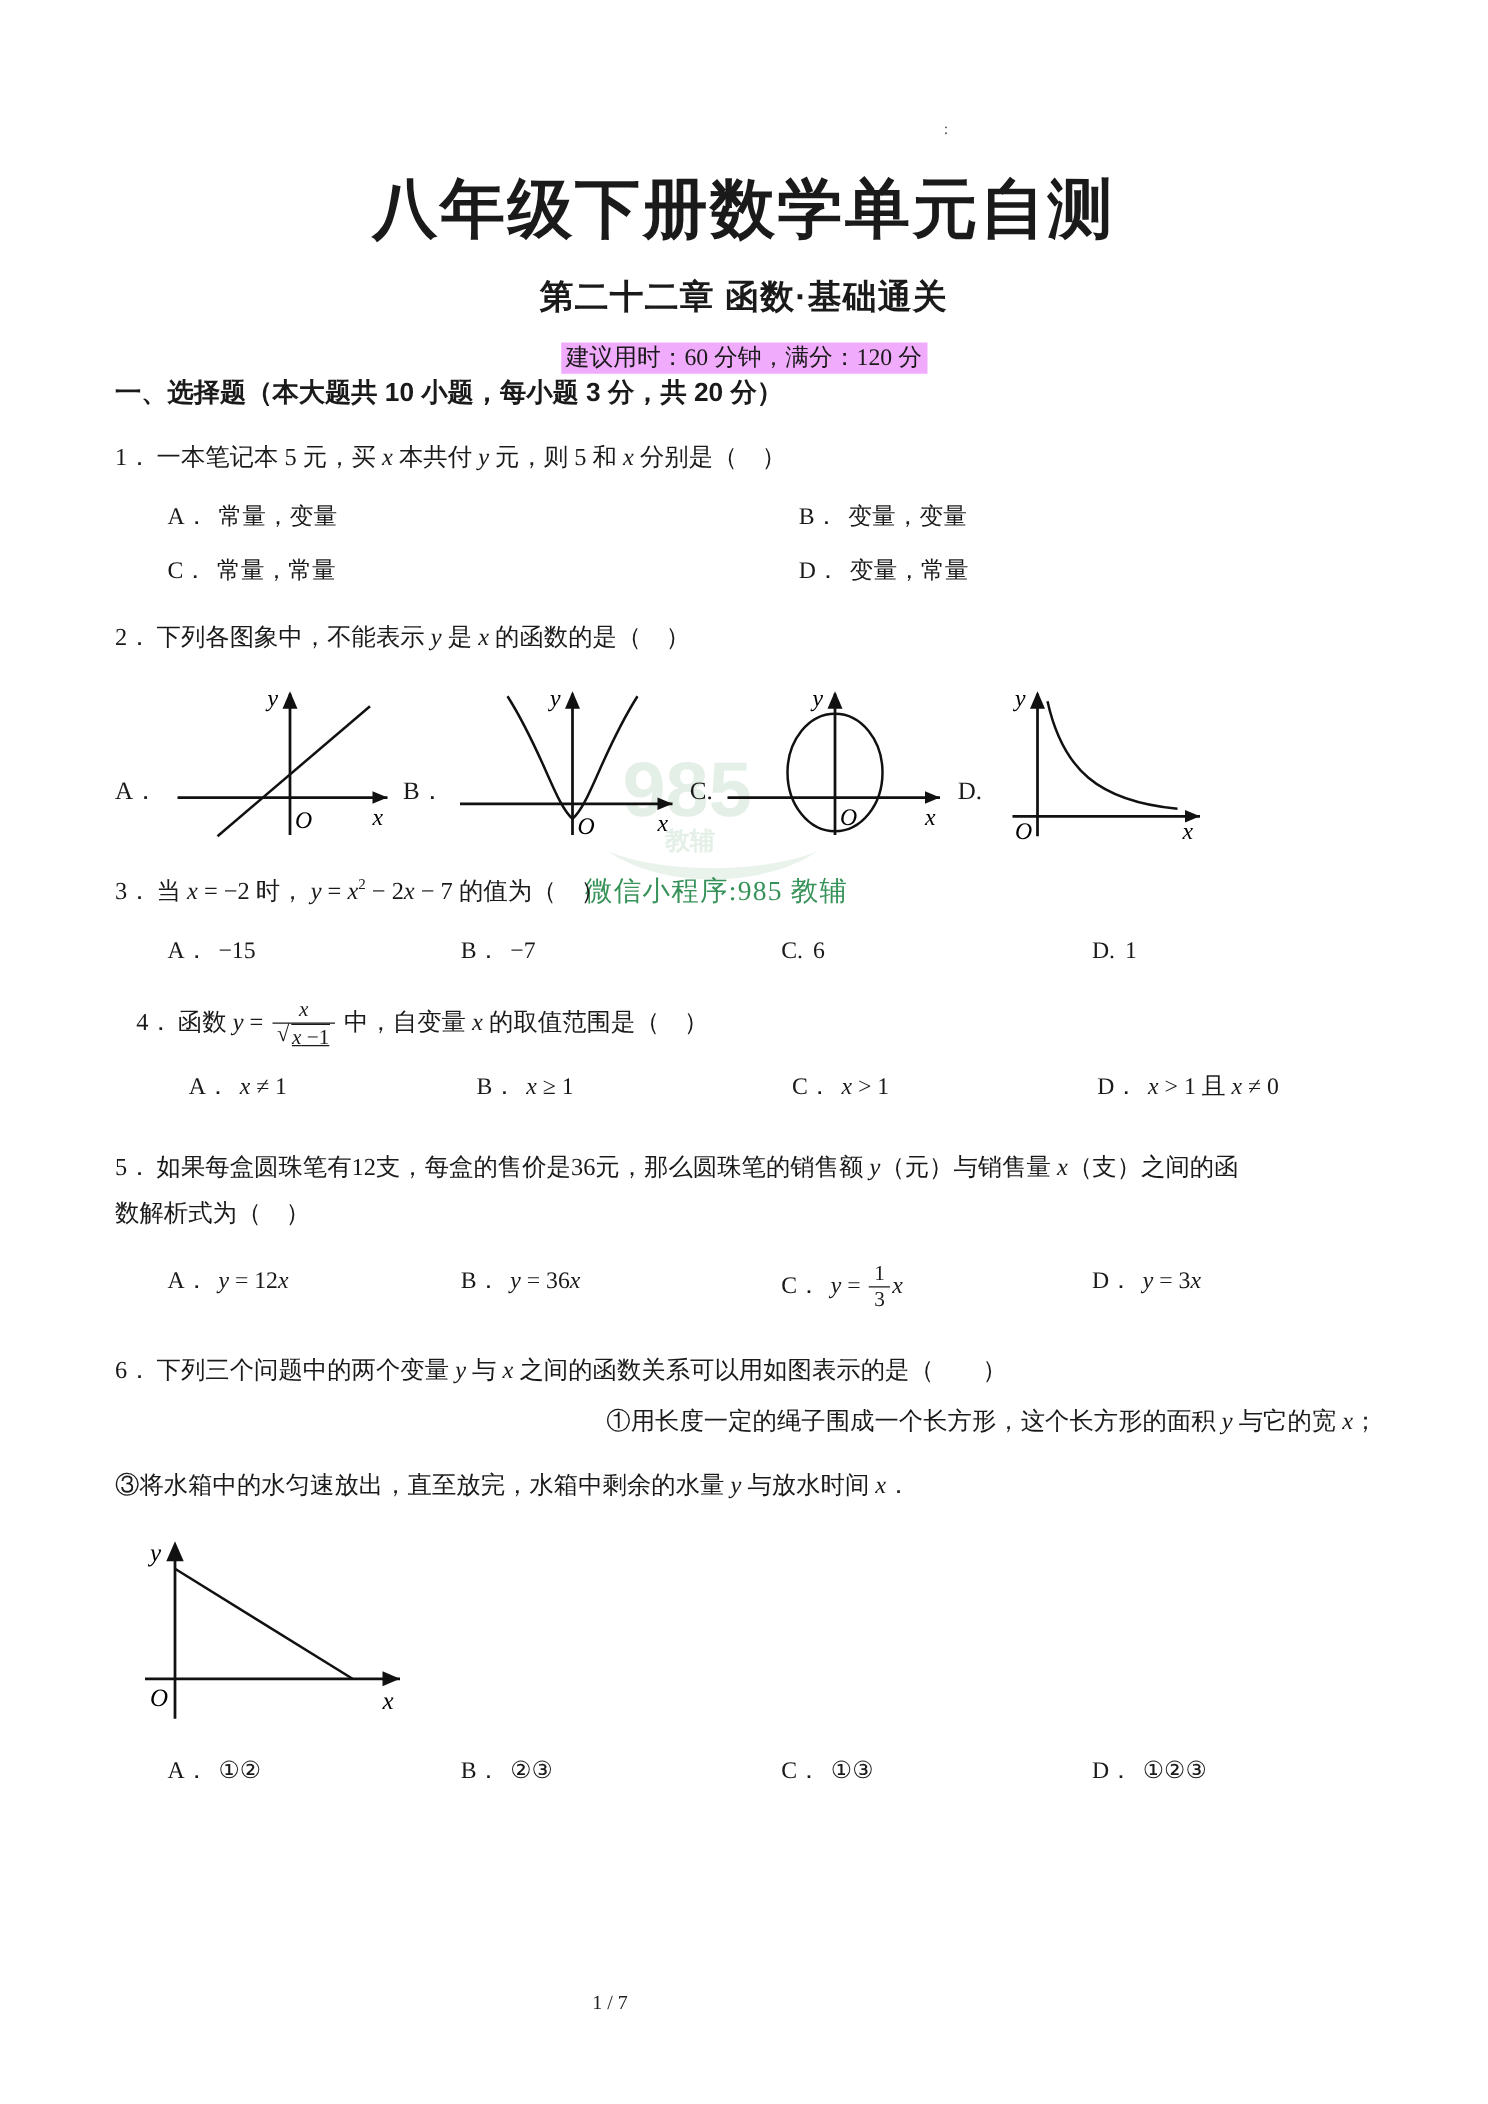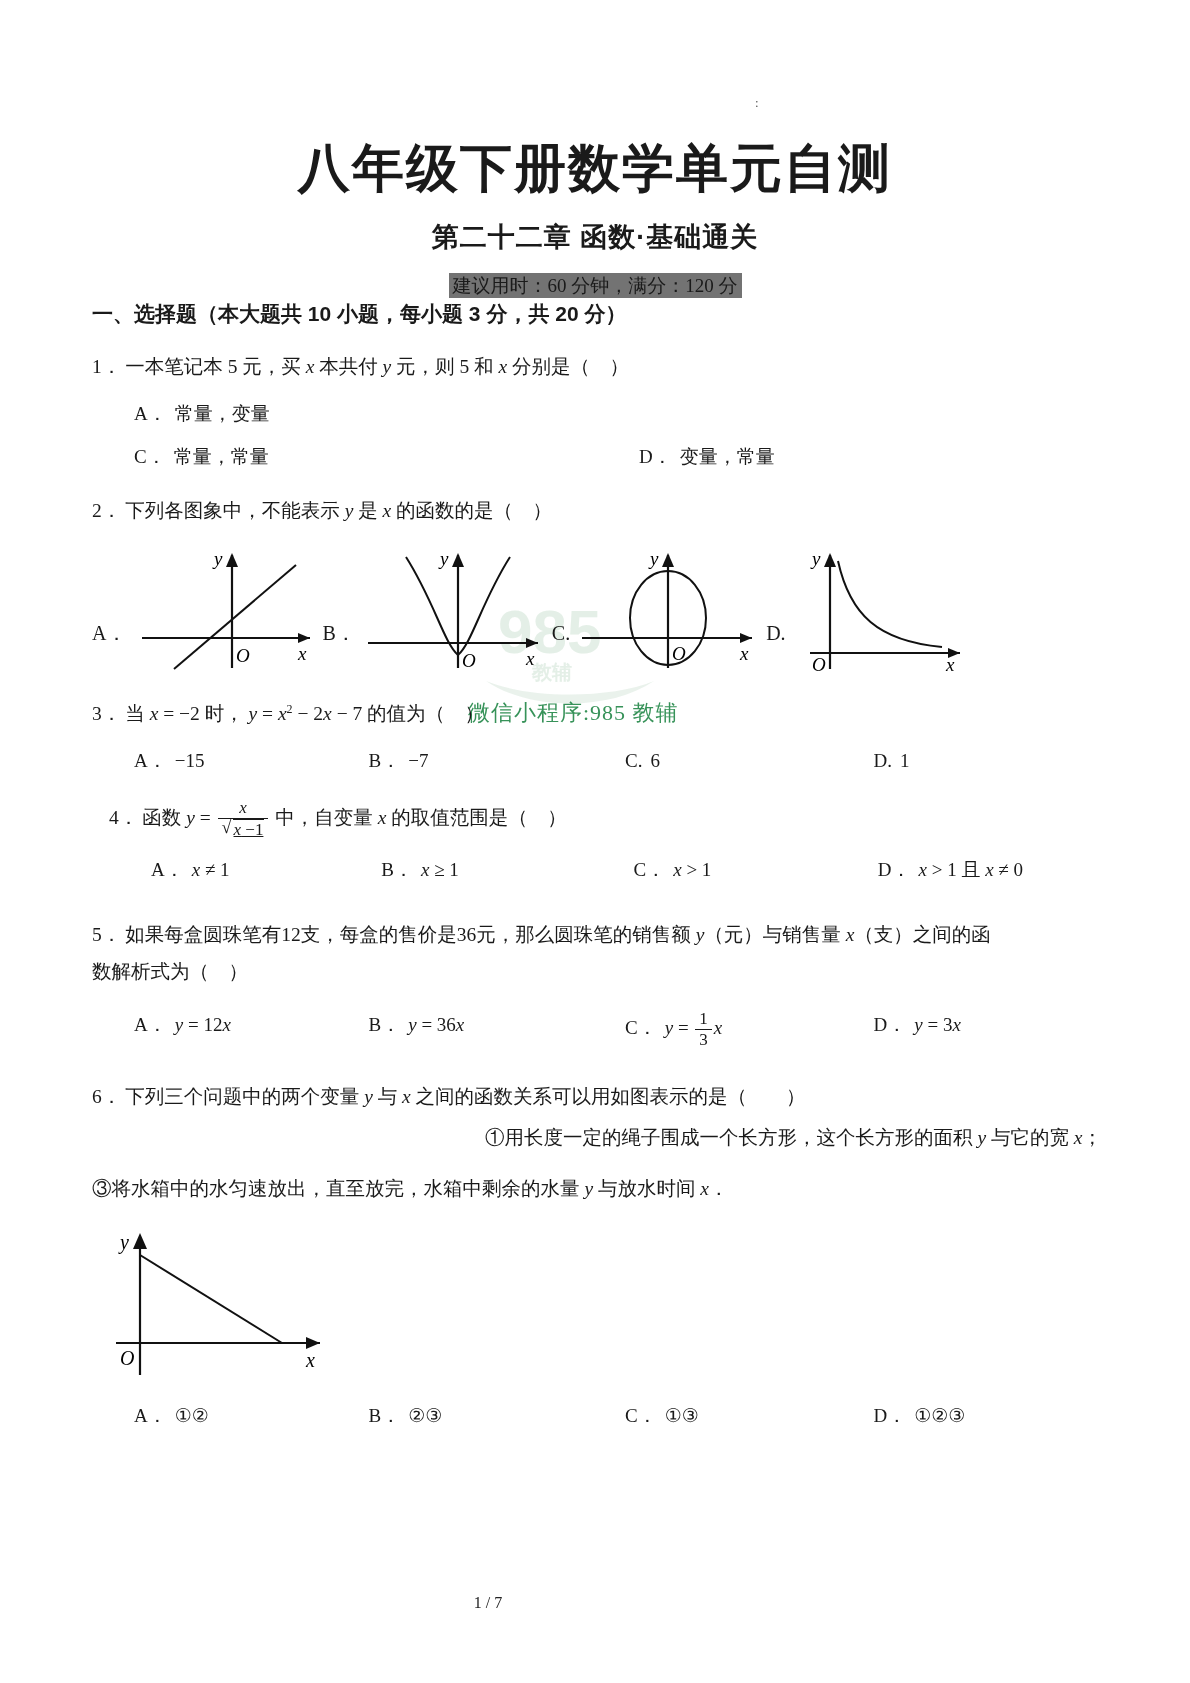--- a/index.html
+++ b/index.html
@@ -20,21 +20,21 @@
     font-family:"Liberation Sans", sans-serif;
     letter-spacing:2px; margin:0; padding-top:140px; line-height:1.1;
   }
   .doc-subtitle {
     text-align:center; font-size:27px; font-weight:bold;
     font-family:"Liberation Sans", sans-serif;
     letter-spacing:1px; margin:0; padding-top:22px;
   }
   .hl-wrap { text-align:center; margin-top:18px; }
   .highlight {
-    background:#737373; font-size:19px; padding:2px 4px;
+    background:#f0abfc; font-size:19px; padding:2px 4px;
     font-family:"Liberation Serif", serif;
   }
 
   .content { position:absolute; left:92px; top:0; width:1010px; }
 
   .sec-head {
     font-size:21px; font-weight:bold; font-family:"Liberation Sans", sans-serif;
     margin-top:0; letter-spacing:0px;
   }
   .q { font-size:19.5px; line-height:1.55; margin-top:20px; }
@@ -106,20 +106,21 @@
   <div class="content" style="top:300px;">
 
     <div class="sec-head">一、选择题（本大题共 10 小题，每小题 3 分，共 20 分）</div>
 
     <div class="q">
       <div class="qline">
         <span class="num">1．</span><span>一本笔记本 5 元，买 <i class="v">x</i> 本共付 <i class="v">y</i> 元，则 5 和 <i class="v">x</i> 分别是（　）</span>
       </div>
       <div class="opts two">
         <div><span class="opt-label">A．</span><span>常量，变量</span></div>
+        <div><span class="opt-label">B．</span><span>变量，变量</span></div>
       </div>
       <div class="opts two">
         <div><span class="opt-label">C．</span><span>常量，常量</span></div>
         <div><span class="opt-label">D．</span><span>变量，常量</span></div>
       </div>
     </div>
 
     <div class="q">
       <div class="qline">
         <span class="num">2．</span><span>下列各图象中，不能表示 <i class="v">y</i> 是 <i class="v">x</i> 的函数的是（　）</span>

